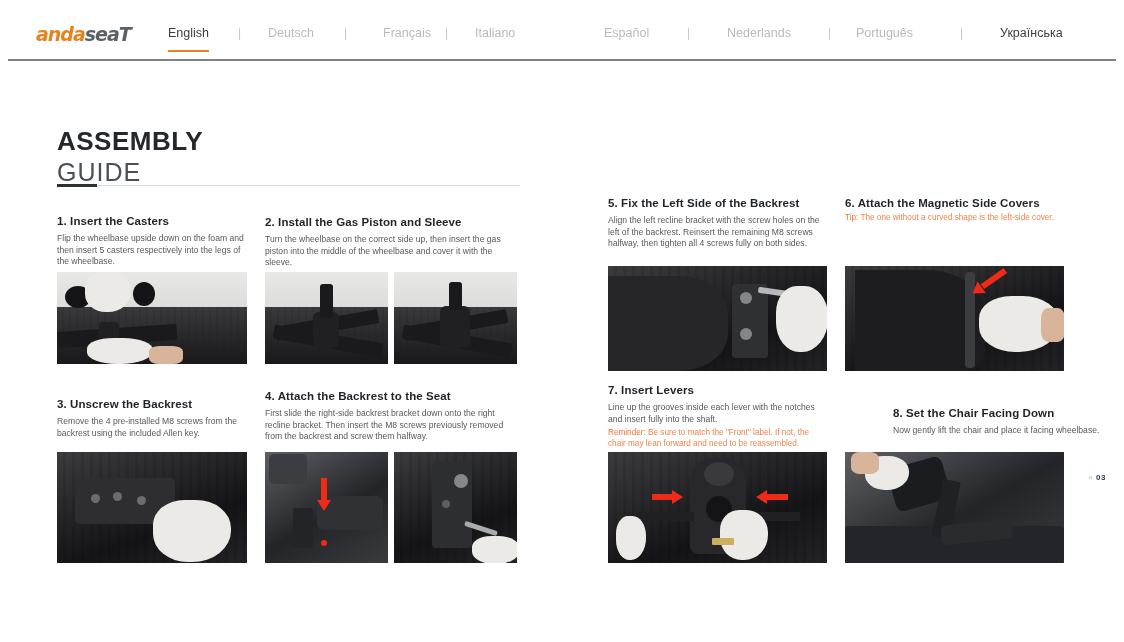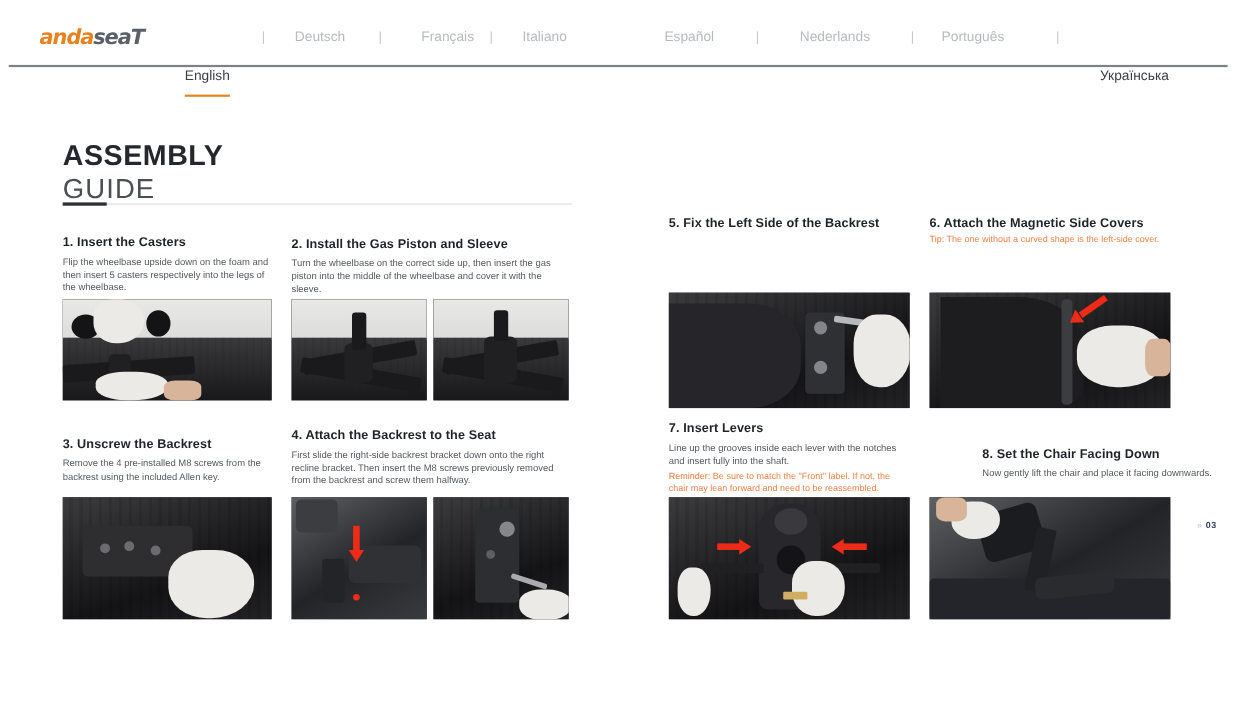--- a/index.html
+++ b/index.html
@@ -28,21 +28,21 @@
     white-space:nowrap;
   }
   .logo .anda { color:#e8821e; }
   .logo .seat { color:#5a6067; }
 
   .langs { position:absolute; left:160px; top:0; width:940px; height:60px; }
   .lang {
     position:absolute; top:26px;
     font-size:12.5px; color:#b7bbbe; white-space:nowrap;
   }
-  .lang.active { color:#3b3f43;margin-top:36px; }
+  .lang.active { color:#3b3f43; }
   .lang .underline {
     position:absolute; left:0; right:0; bottom:-12px; height:2.5px;
     background:#e8821e;
   }
   .sep { position:absolute; top:26px; font-size:12px; color:#c4c8cb; }
 
   
   .title-wrap { position:absolute; left:57px; top:128px; }
   .title-1 {
     font-size:26px; font-weight:bold; color:#24282c;
@@ -243,20 +243,21 @@
     <div class="dark-full"></div>
     <div class="hub" style="left:38px; top:10px; width:40px; height:86px; border-radius:4px; background:#2d2e31;"></div>
     <div class="blob" style="left:60px; top:22px; width:14px; height:14px; background:#85878b;"></div>
     <div class="blob" style="left:48px; top:48px; width:8px; height:8px; background:#5c5e62;"></div>
     <div class="bar" style="left:70px; top:74px; width:34px; height:5px; background:#a9abaf; transform:rotate(18deg);"></div>
     <div class="glove" style="left:78px; top:84px; width:48px; height:28px;"></div>
   </div>
 
   <div class="step" style="left:608px; top:196px; width:220px;">
     <div class="step-head">5. Fix the Left Side of the Backrest</div>
+    <div class="step-body">Align the left recline bracket with the screw holes on the left of the backrest. Reinsert the remaining M8 screws halfway, then tighten all 4 screws fully on both sides.</div>
   </div>
   <div class="photo" style="left:608px; top:266px; width:219px; height:105px;">
     <div class="dark-full"></div>
     <div class="hub" style="left:0px; top:10px; width:120px; height:95px; border-radius:0 40% 40% 0; background:#26262a;"></div>
     <div class="hub" style="left:124px; top:18px; width:36px; height:74px; border-radius:4px; background:#2f3033;"></div>
     <div class="blob" style="left:132px; top:26px; width:12px; height:12px; background:#83858a;"></div>
     <div class="blob" style="left:132px; top:62px; width:12px; height:12px; background:#83858a;"></div>
     <div class="bar" style="left:150px; top:24px; width:46px; height:6px; background:#b6b8bc; transform:rotate(8deg);"></div>
     <div class="glove" style="left:168px; top:20px; width:52px; height:66px;"></div>
   </div>
@@ -293,21 +294,21 @@
     <div class="arrow-rt" style="left:64px; top:38px;"></div>
     <div class="arrow-stem-h" style="left:158px; top:42px; width:22px;"></div>
     <div class="arrow-lt" style="left:148px; top:38px;"></div>
     <div class="glove" style="left:8px; top:64px; width:30px; height:44px;"></div>
     <div class="glove" style="left:112px; top:58px; width:48px; height:50px;"></div>
     <div class="hub" style="left:104px; top:86px; width:22px; height:7px; background:#cfae62; border-radius:1px;"></div>
   </div>
 
   <div class="step" style="left:845px; top:406px; width:220px;margin-left:48px;">
     <div class="step-head">8. Set the Chair Facing Down</div>
-    <div class="step-body">Now gently lift the chair and place it facing downwards.</div>
+    <div class="step-body">Now gently lift the chair and place it facing wheelbase.</div>
   </div>
   <div class="photo" style="left:845px; top:452px; width:219px; height:111px;">
     <div class="grey-full"></div>
     <div class="hub" style="left:0px; top:74px; width:219px; height:37px; background:#24252a;"></div>
     <div class="hub" style="left:46px; top:10px; width:56px; height:44px; border-radius:8px; background:#1b1c1f; transform:rotate(-16deg);"></div>
     <div class="bar" style="left:92px; top:28px; width:18px; height:58px; background:#202124; transform:rotate(12deg);"></div>
     <div class="hub" style="left:96px; top:70px; width:72px; height:20px; border-radius:6px; background:#2a2b2f; transform:rotate(-6deg);"></div>
     <div class="glove" style="left:20px; top:4px; width:44px; height:34px;"></div>
     <div class="skin" style="left:6px; top:0px; width:28px; height:22px;"></div>
   </div>

